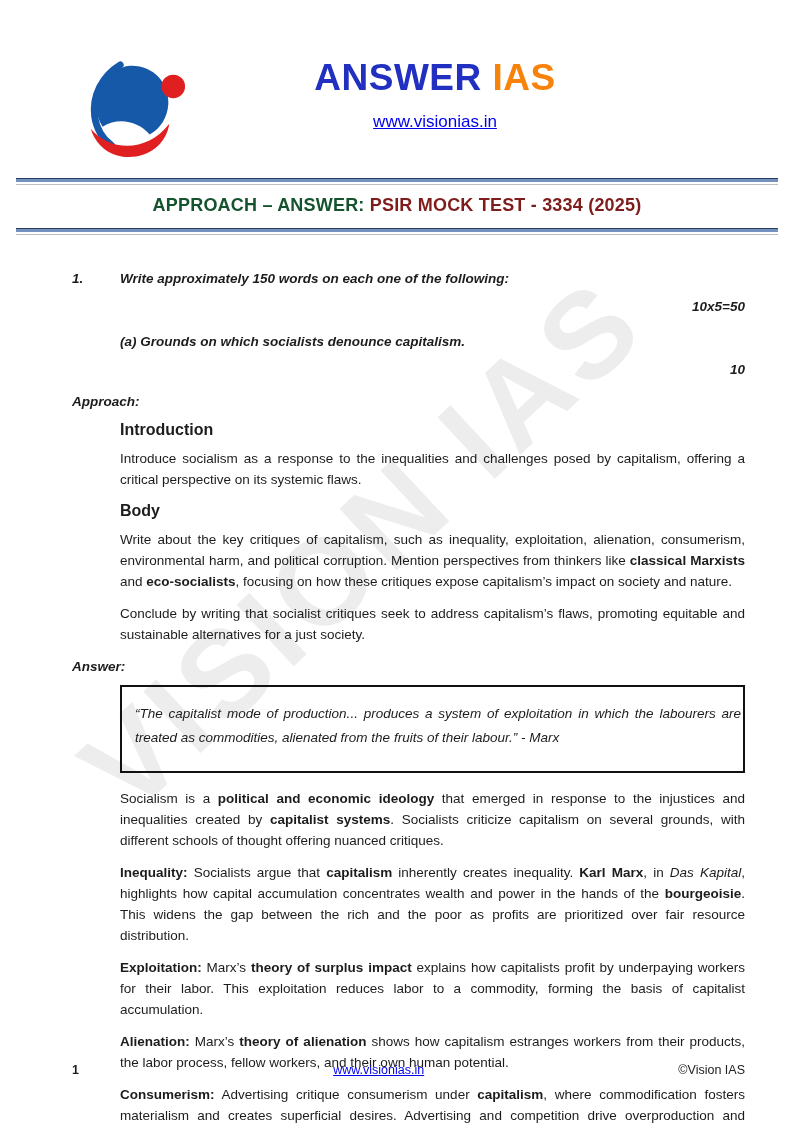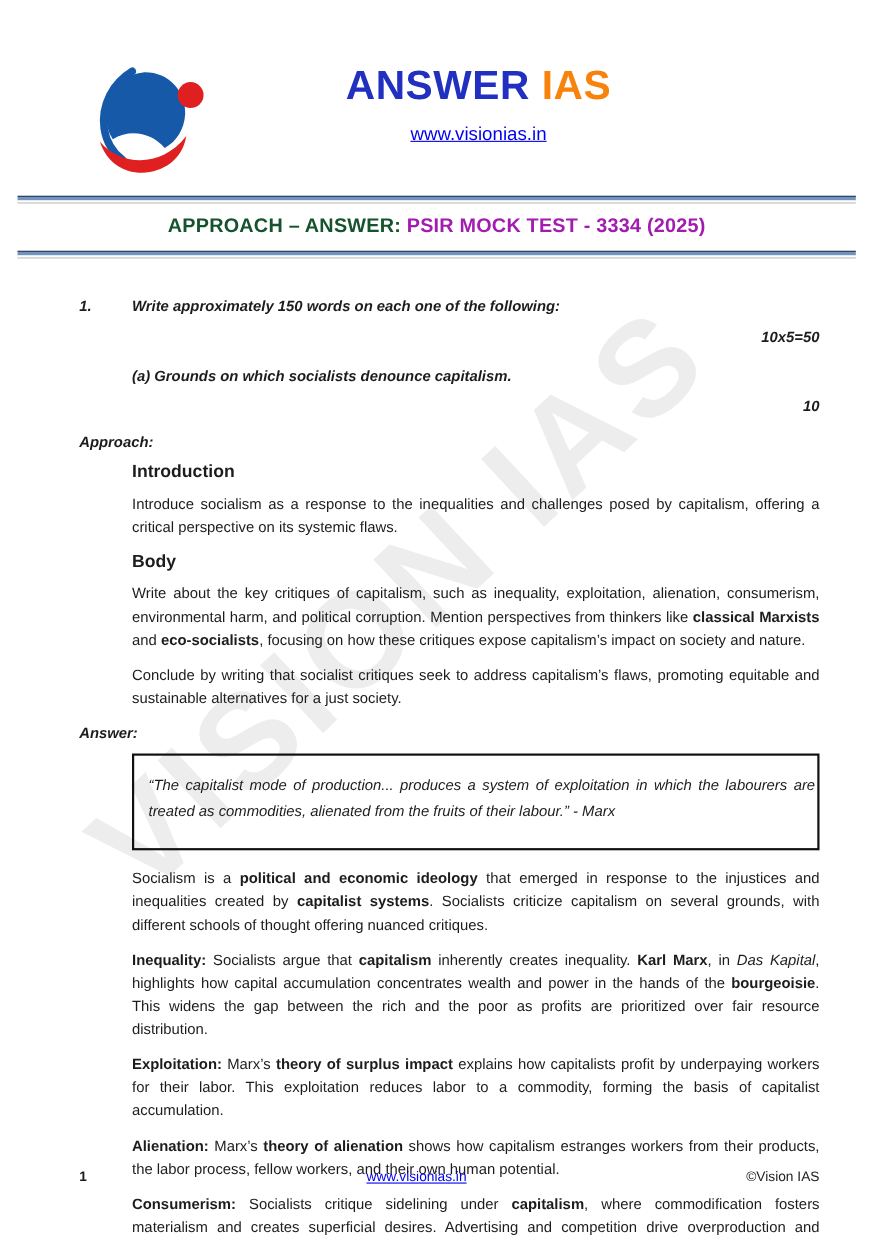--- a/index.html
+++ b/index.html
@@ -35,21 +35,21 @@
   
   .rule {
     height:4px; background:#7392BE; border-top:1px solid #2C3E5D;
     box-shadow:0 2px 0 #ffffff, 0 3px 0 #BDBDBD;
     margin:0 16px;
   }
   .rule.top { margin-top:8px; }
 
   .doc-title { text-align:center; font-size:18px; font-weight:bold; margin:13px 0 12px; letter-spacing:0.2px; }
   .doc-title .left  { color:#14532d; }
-  .doc-title .right { color:#a21caf; }
+  .doc-title .right { color:#7f1d1d; }
 
   
   .main { padding:0 49px 0 72px; margin-top:37px; font-size:13.5px; }
 
   .q-row { display:flex; font-weight:bold; font-style:italic; line-height:20px; }
   .q-row.first { margin-bottom:15px; }
   .q-row.sub { margin-bottom:8px;font-style:italic; }
   .q-num { width:48px; flex:0 0 48px; }
   .q-text { flex:1 1 auto; }
   .q-marks { flex:0 0 auto; margin-left:14px;margin-top:28px; }
@@ -136,21 +136,21 @@
       <div class="label">Answer:</div>
 
       <div class="indent">
         <div class="quote-box">
           <p class="quote">“The capitalist mode of production... produces a system of exploitation in which the labourers are treated as commodities, alienated from the fruits of their labour.”  - Marx</p>
         </div>
         <p class="body-text"><span>Socialism is a </span><span style="font-weight: bold;">political and economic ideology</span><span> that emerged in response to the injustices and inequalities created by </span><span style="font-weight: bold;">capitalist systems</span><span>. Socialists criticize capitalism on several grounds, with different schools of thought offering nuanced critiques.</span></p>
         <p class="body-text"><span style="font-weight: bold;">Inequality:</span><span> Socialists argue that </span><span style="font-weight: bold;">capitalism</span><span> inherently creates inequality. </span><span style="font-weight: bold;">Karl Marx</span><span>, in </span><span style="font-style: italic;">Das Kapital</span><span>, highlights how capital accumulation concentrates wealth and power in the hands of the </span><span style="font-weight: bold;">bourgeoisie</span><span>. This widens the gap between the rich and the poor as profits are prioritized over fair resource distribution.</span></p>
         <p class="body-text"><span style="font-weight: bold;">Exploitation:</span><span> Marx’s </span><span style="font-weight: bold;">theory of surplus impact</span><span> explains how capitalists profit by underpaying workers for their labor. This exploitation reduces labor to a commodity, forming the basis of capitalist accumulation.</span></p>
         <p class="body-text"><span style="font-weight: bold;">Alienation:</span><span> Marx’s </span><span style="font-weight: bold;">theory of alienation</span><span> shows how capitalism estranges workers from their products, the labor process, fellow workers, and their own human potential.</span></p>
-        <p class="body-text"><span style="font-weight: bold;">Consumerism:</span><span> Socialists critique sidelining under </span><span style="font-weight: bold;">capitalism</span><span>, where commodification fosters materialism and creates superficial desires. Advertising and competition drive overproduction and overconsumption, sidelining genuine human needs.</span></p>
+        <p class="body-text"><span style="font-weight: bold;">Consumerism:</span><span> Advertising critique consumerism under </span><span style="font-weight: bold;">capitalism</span><span>, where commodification fosters materialism and creates superficial desires. Advertising and competition drive overproduction and overconsumption, sidelining genuine human needs.</span></p>
       </div>
 
     </div>
 
   </div>
 
   <div class="footer">
     <span class="page-num">1</span>
     <a class="footer-link">www.visionias.in</a>
     <span class="copyright">©Vision IAS</span>

